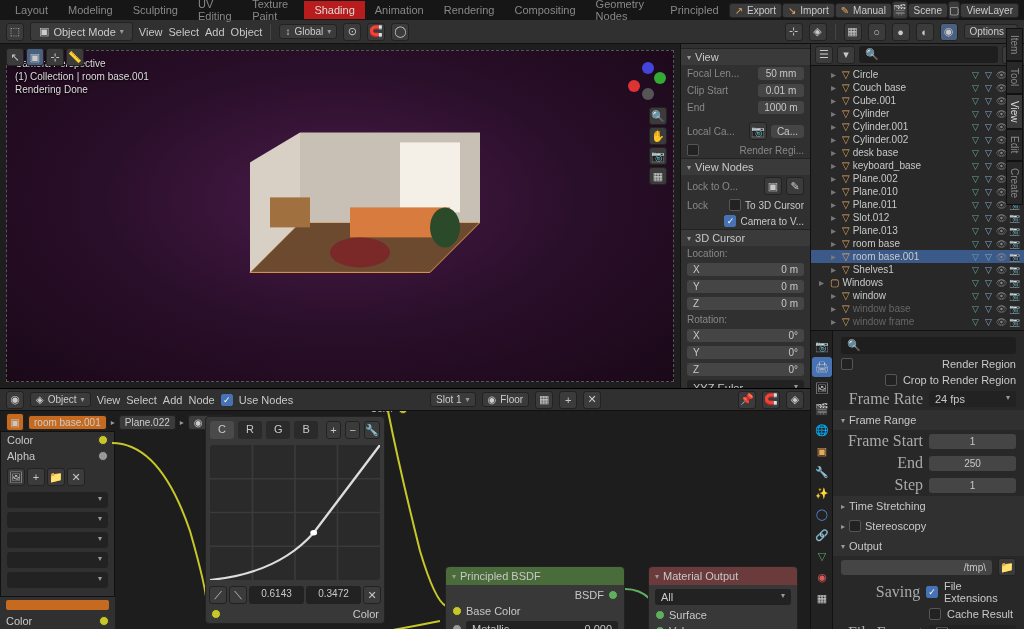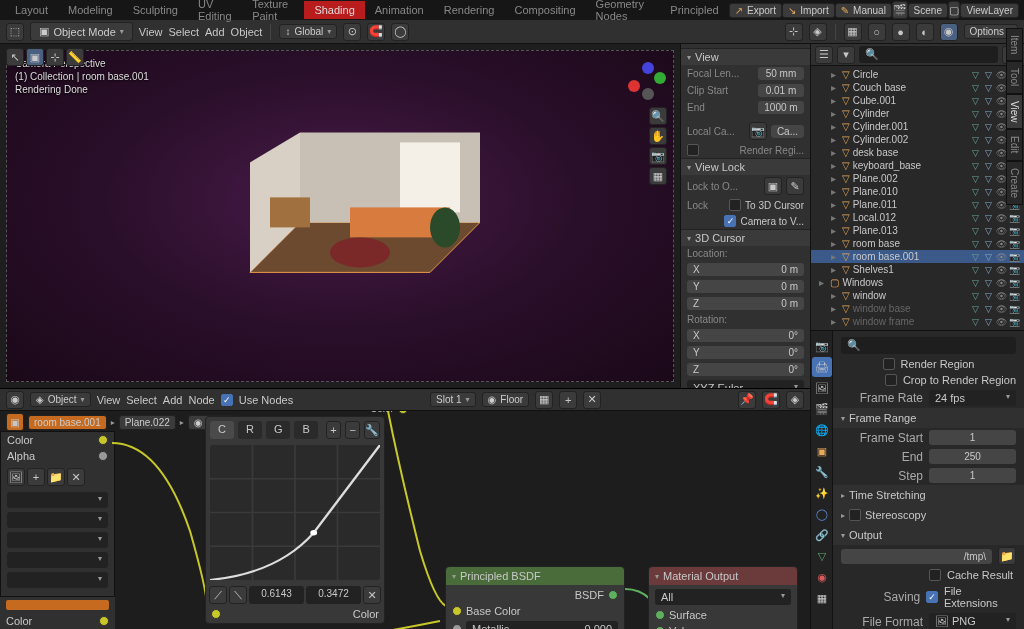--- a/index.html
+++ b/index.html
@@ -65,21 +65,21 @@
 .mesh-icon { color: #e8a95c; }
 .dot-icons { margin-left: auto; display: flex; gap: 2px; align-items: center; color: #888; }
 .mini-icon { width: 11px; height: 11px; display: inline-flex; align-items: center; justify-content: center; font-size: 9px; }
 .properties { flex: 1; background: #282828; border-top: 1px solid #111; display: flex; }
 .prop-tabs { width: 22px; background: #222; border-right: 1px solid #111; padding-top: 4px; }
 .prop-tab { width: 20px; height: 20px; margin: 1px; border-radius: 3px; display: flex; align-items: center; justify-content: center; cursor: pointer; }
 .prop-tab.active { background: #4772b3; }
 .prop-body { flex: 1; overflow: hidden; padding: 4px 0; }
 .prop-section-title { padding: 4px 8px; background: #303030; cursor: pointer; display: flex; align-items: center; gap: 4px; }
 .prop-row { display: flex; align-items: center; padding: 2px 8px; gap: 6px; }
-.prop-label { width: 82px; text-align: right; color: #aaa; font-size: 12px; }
+.prop-label { width: 82px; text-align: right; color: #aaa; font-size: 16px; font-family: Liberation Serif, serif; }
 .prop-field { flex: 1; background: #454545; border-radius: 3px; padding: 2px 6px; text-align: center; font-size: 10px; }
 .checkbox { width: 12px; height: 12px; background: #222; border: 1px solid #555; border-radius: 2px; display: inline-flex; align-items: center; justify-content: center; }
 .checkbox.checked { background: #4772b3; border-color: #4772b3; }
 .checkbox.checked::after { content: "✓"; font-size: 9px; color: #fff; }
 .bottom-colorbar { position: absolute; left: 0; bottom: 0; width: 115px; height: 35px; background: #303030; border-top: 1px solid #111; }
 .colorswatch { margin: 3px 6px; height: 10px; background: #c56a1e; border-radius: 2px; }
 svg.wire { position: absolute; pointer-events: none; }
 .room-render { position: absolute; left: 50%; top: 50%; transform: translate(-50%, -52%); width: 280px; height: 180px; }
 .chev { font-size: 8px; color: #999; }
 </style>
@@ -211,21 +211,21 @@
             <span class="vp-label">Local Ca...</span>
             <span class="icon-btn">📷</span>
             <span class="vp-value" style="min-width:30px">Ca...</span>
           </div>
       <div class="vp-row">
             <span class="checkbox"></span>
             <span class="vp-label" style="text-align:right">Render Regi...</span>
           </div>
       <div class="vp-panel-title">
             <span class="chev">▾</span>
-            <span>View Lock</span>
+            <span>View Nodes</span>
           </div>
       <div class="vp-row">
             <span class="vp-label">Lock to O...</span>
             <span class="icon-btn">▣</span>
             <span class="icon-btn">✎</span>
           </div>
       <div class="vp-row">
             <span class="vp-label">Lock</span>
             <span class="checkbox"></span>
             <span style="font-size:10px">To 3D Cursor</span>
@@ -615,21 +615,21 @@
             <span class="dot-icons">
               <span class="mini-icon" style="color:#6a9">▽</span>
               <span class="mini-icon" style="color:#8ac">▽</span>
               <span class="mini-icon">👁</span>
               <span class="mini-icon">📷</span>
             </span>
           </div>
           <div class="outliner-row" style="padding-left: 20px;">
             <span class="tri">▸</span>
             <span class="mesh-icon">▽</span>
-            <span>Local.012</span>
+            <span>Slot.012</span>
             <span class="dot-icons">
               <span class="mini-icon" style="color:#6a9">▽</span>
               <span class="mini-icon" style="color:#8ac">▽</span>
               <span class="mini-icon">👁</span>
               <span class="mini-icon">📷</span>
             </span>
           </div>
           <div class="outliner-row" style="padding-left: 20px;">
             <span class="tri">▸</span>
             <span class="mesh-icon">▽</span>
@@ -734,21 +734,21 @@
       <div class="prop-tab" style="color:#5a8ad8">◯</div>
       <div class="prop-tab">🔗</div>
       <div class="prop-tab" style="color:#5ab06a">▽</div>
       <div class="prop-tab" style="color:#d85a5a">◉</div>
       <div class="prop-tab">▦</div>
     </div>
     <div class="prop-body">
       <div class="prop-row">
             <div class="search-box" style="flex:1">🔍</div>
           </div>
-      <div class="prop-row" style="justify-content:center">
+      <div class="prop-row" style="justify-content:space-between">
             <span class="checkbox"></span>
             <span>Render Region</span>
           </div>
       <div class="prop-row" style="justify-content:flex-end">
             <span class="checkbox"></span>
             <span>Crop to Render Region</span>
           </div>
       <div class="prop-row">
             <span class="prop-label">Frame Rate</span>
             <span class="dropdown">
@@ -783,28 +783,28 @@
           </div>
       <div class="prop-section-title">
             <span class="chev">▾</span>
             <span>Output</span>
           </div>
       <div class="prop-row">
             <span class="prop-field" style="text-align:right">/tmp\</span>
             <span class="icon-btn">📁</span>
           </div>
       <div class="prop-row">
+            <span class="prop-label">Saving</span>
+            <span class="checkbox checked"></span>
+            <span>File Extensions</span>
+          </div>
+      <div class="prop-row">
             <span class="prop-label"></span>
             <span class="checkbox"></span>
             <span>Cache Result</span>
-          </div>
-      <div class="prop-row">
-            <span class="prop-label">Saving</span>
-            <span class="checkbox checked"></span>
-            <span>File Extensions</span>
           </div>
       <div class="prop-row">
             <span class="prop-label">File Format</span>
             <span class="dropdown">
               <span>🖼 <span>PNG</span></span>
               <span class="chev">▾</span>
             </span>
           </div>
 
     </div>

